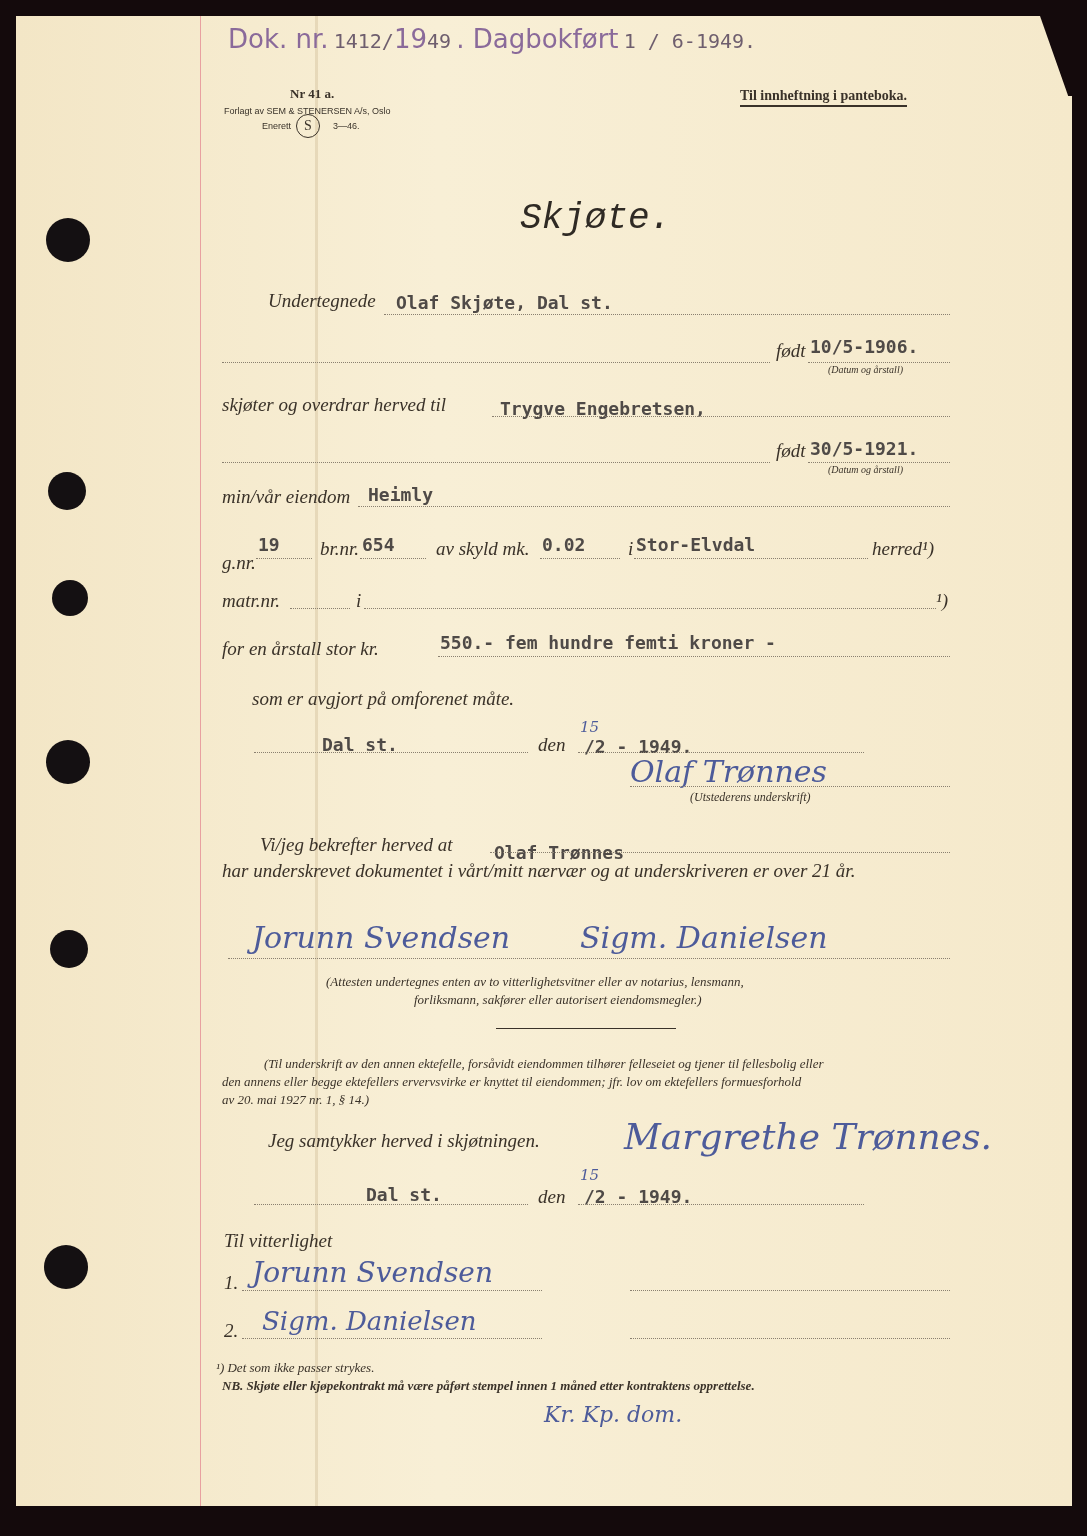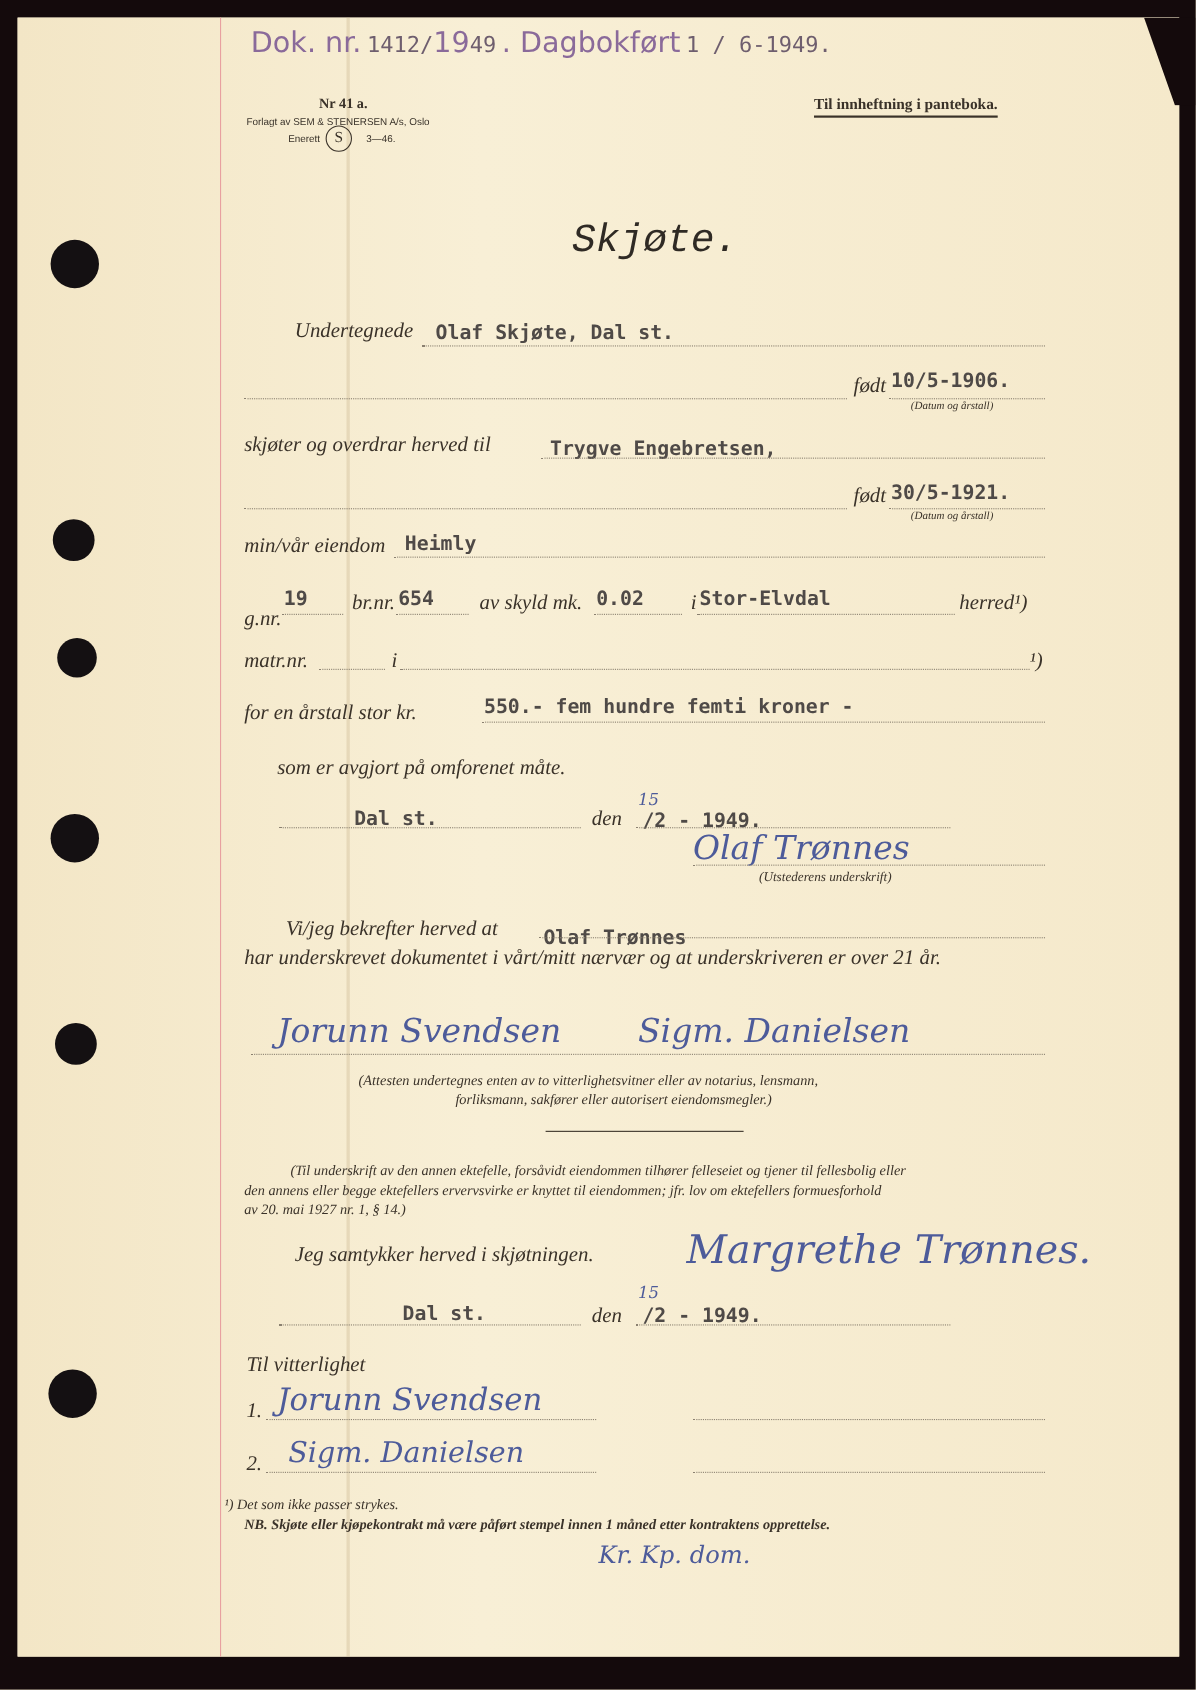--- a/index.html
+++ b/index.html
@@ -159,15 +159,15 @@
 <div class="abs form" style="left:224px; top:1272px;">1.</div>
 <div class="abs hand" style="left:252px; top:1256px; font-size:28px;">Jorunn Svendsen</div>
 <div class="dotted" style="left:242px; top:1290px; width:300px;"></div>
 <div class="dotted" style="left:630px; top:1290px; width:320px;"></div>
 
 <div class="abs form" style="left:224px; top:1320px;">2.</div>
 <div class="abs hand" style="left:262px; top:1306px; font-size:26px;">Sigm. Danielsen</div>
 <div class="dotted" style="left:242px; top:1338px; width:300px;"></div>
 <div class="dotted" style="left:630px; top:1338px; width:320px;"></div>
 
-<div class="abs form-small" style="left:204px; top:1360px; font-size:13px;">¹) Det som ikke passer strykes.</div>
+<div class="abs form-small" style="left:216px; top:1360px; font-size:13px;">¹) Det som ikke passer strykes.</div>
 <div class="abs form-small" style="left:222px; top:1378px; font-size:13px; font-weight:bold;">NB. Skjøte eller kjøpekontrakt må være påført stempel innen 1 måned etter kontraktens opprettelse.</div>
 <div class="abs hand" style="left:544px; top:1402px; font-size:22px;">Kr. Kp. dom.</div>
 
 </body></html>

